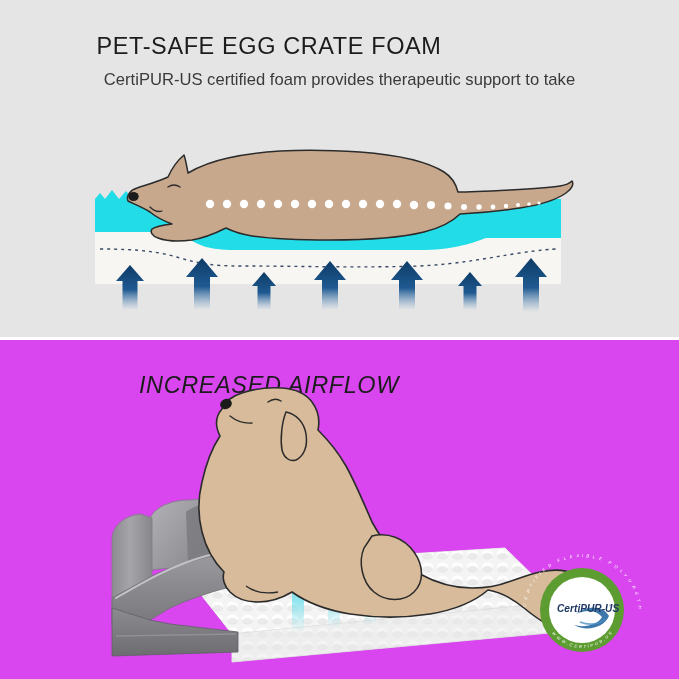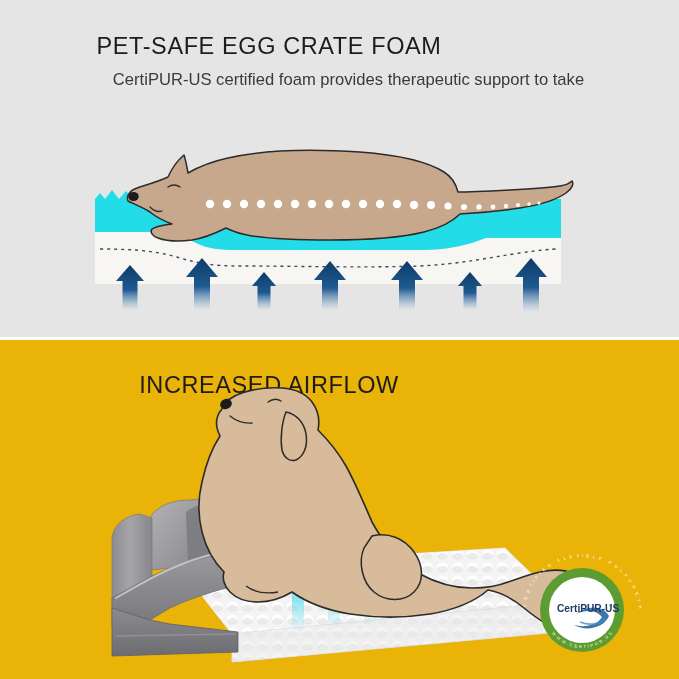--- a/index.html
+++ b/index.html
@@ -8,32 +8,32 @@
     background:#e6e6e6;
     font-family:"Liberation Sans",sans-serif;
     overflow:hidden;position:relative;
   }
   .infographic{position:absolute;inset:0;}
 
   
   .panel{position:absolute;left:0;width:679px;overflow:hidden;}
   .panel-top{top:0;height:337px;background:#e5e5e5;}
   .panel-divider{position:absolute;left:0;top:337px;width:679px;height:3px;background:#ffffff;}
-  .panel-bottom{top:340px;height:339px;background:#eab308;}
+  .panel-bottom{top:340px;height:339px;background:#d946ef;font-style:italic;}
 
   
   .headline{
     position:absolute;left:0;width:538px;text-align:center;
     font-size:23.5px;font-weight:400;letter-spacing:.6px;
     color:#1c1c1c;
   }
   .headline-top{top:33px;}
   .headline-bottom{top:372px;font-size:23.5px;}
   .subcopy{
-    position:absolute;left:31px;top:68px;width:635px;text-align:center;
+    position:absolute;left:22px;top:68px;width:635px;text-align:center;
     font-size:16.6px;line-height:24px;color:#3a3a3a;font-weight:400;
   }
   .subcopy .l{display:block;}
 
   
   .scene{position:absolute;left:0;top:0;width:679px;height:100%;}
 </style>
 </head>
 <body>
 

